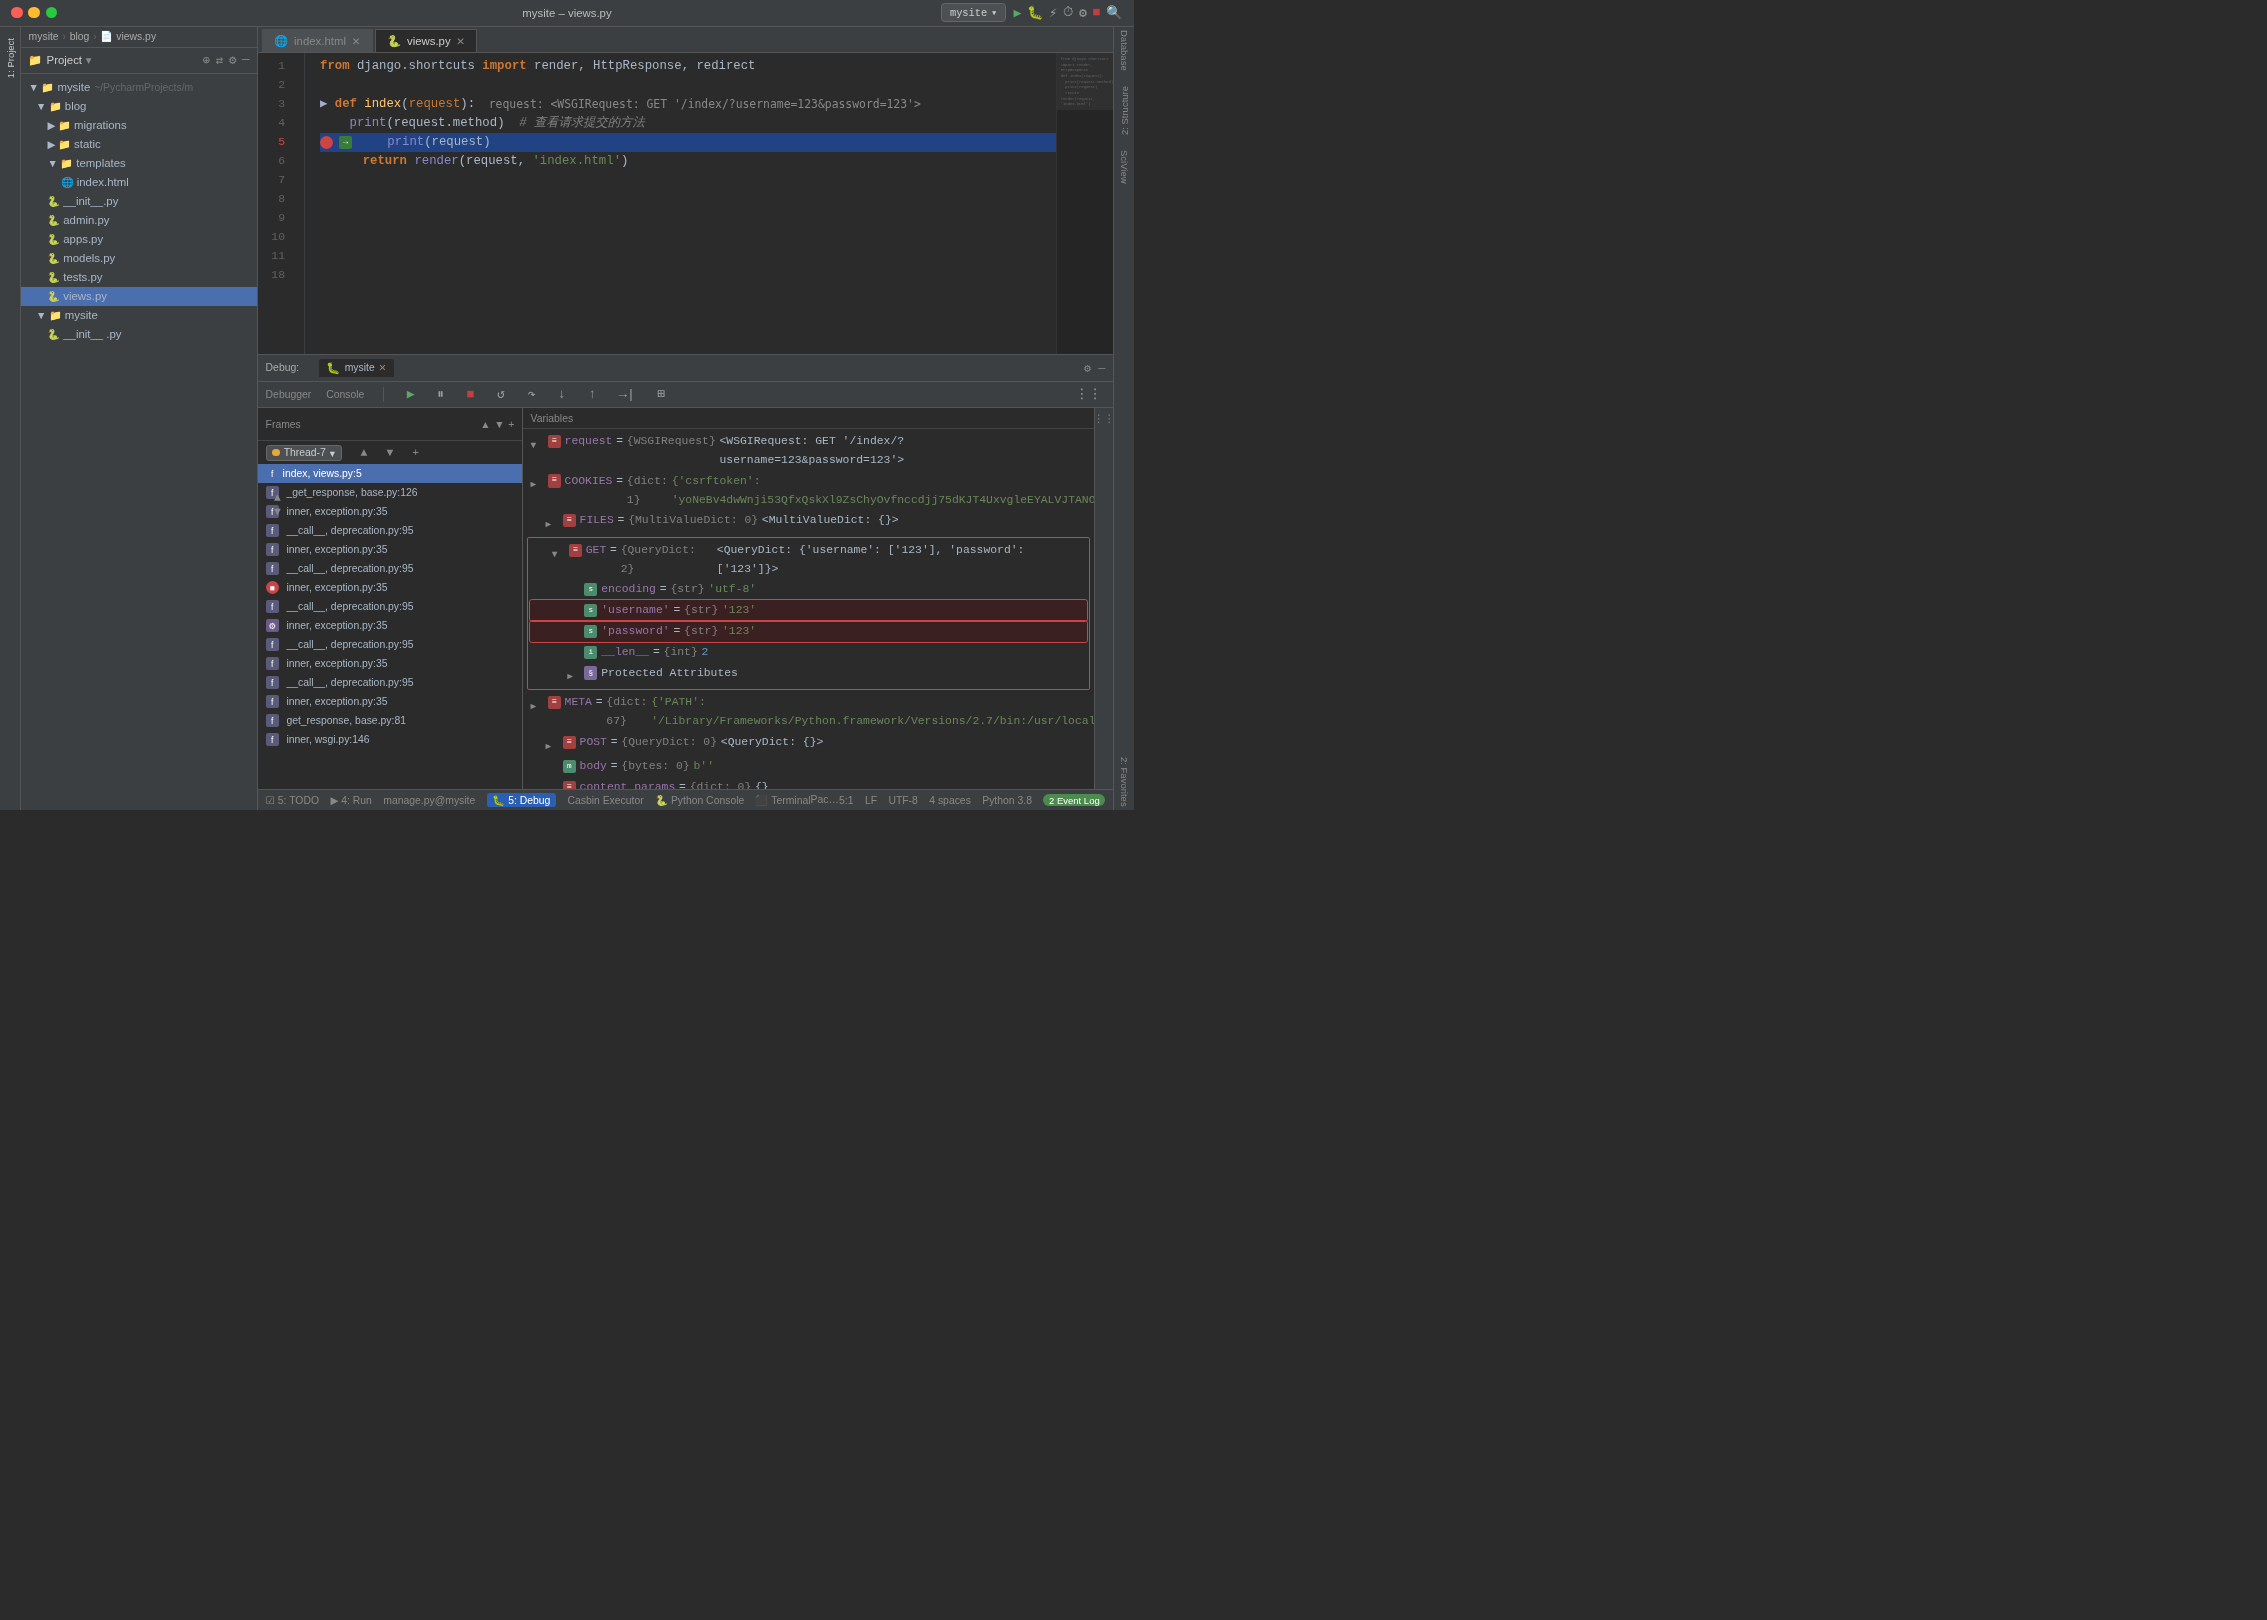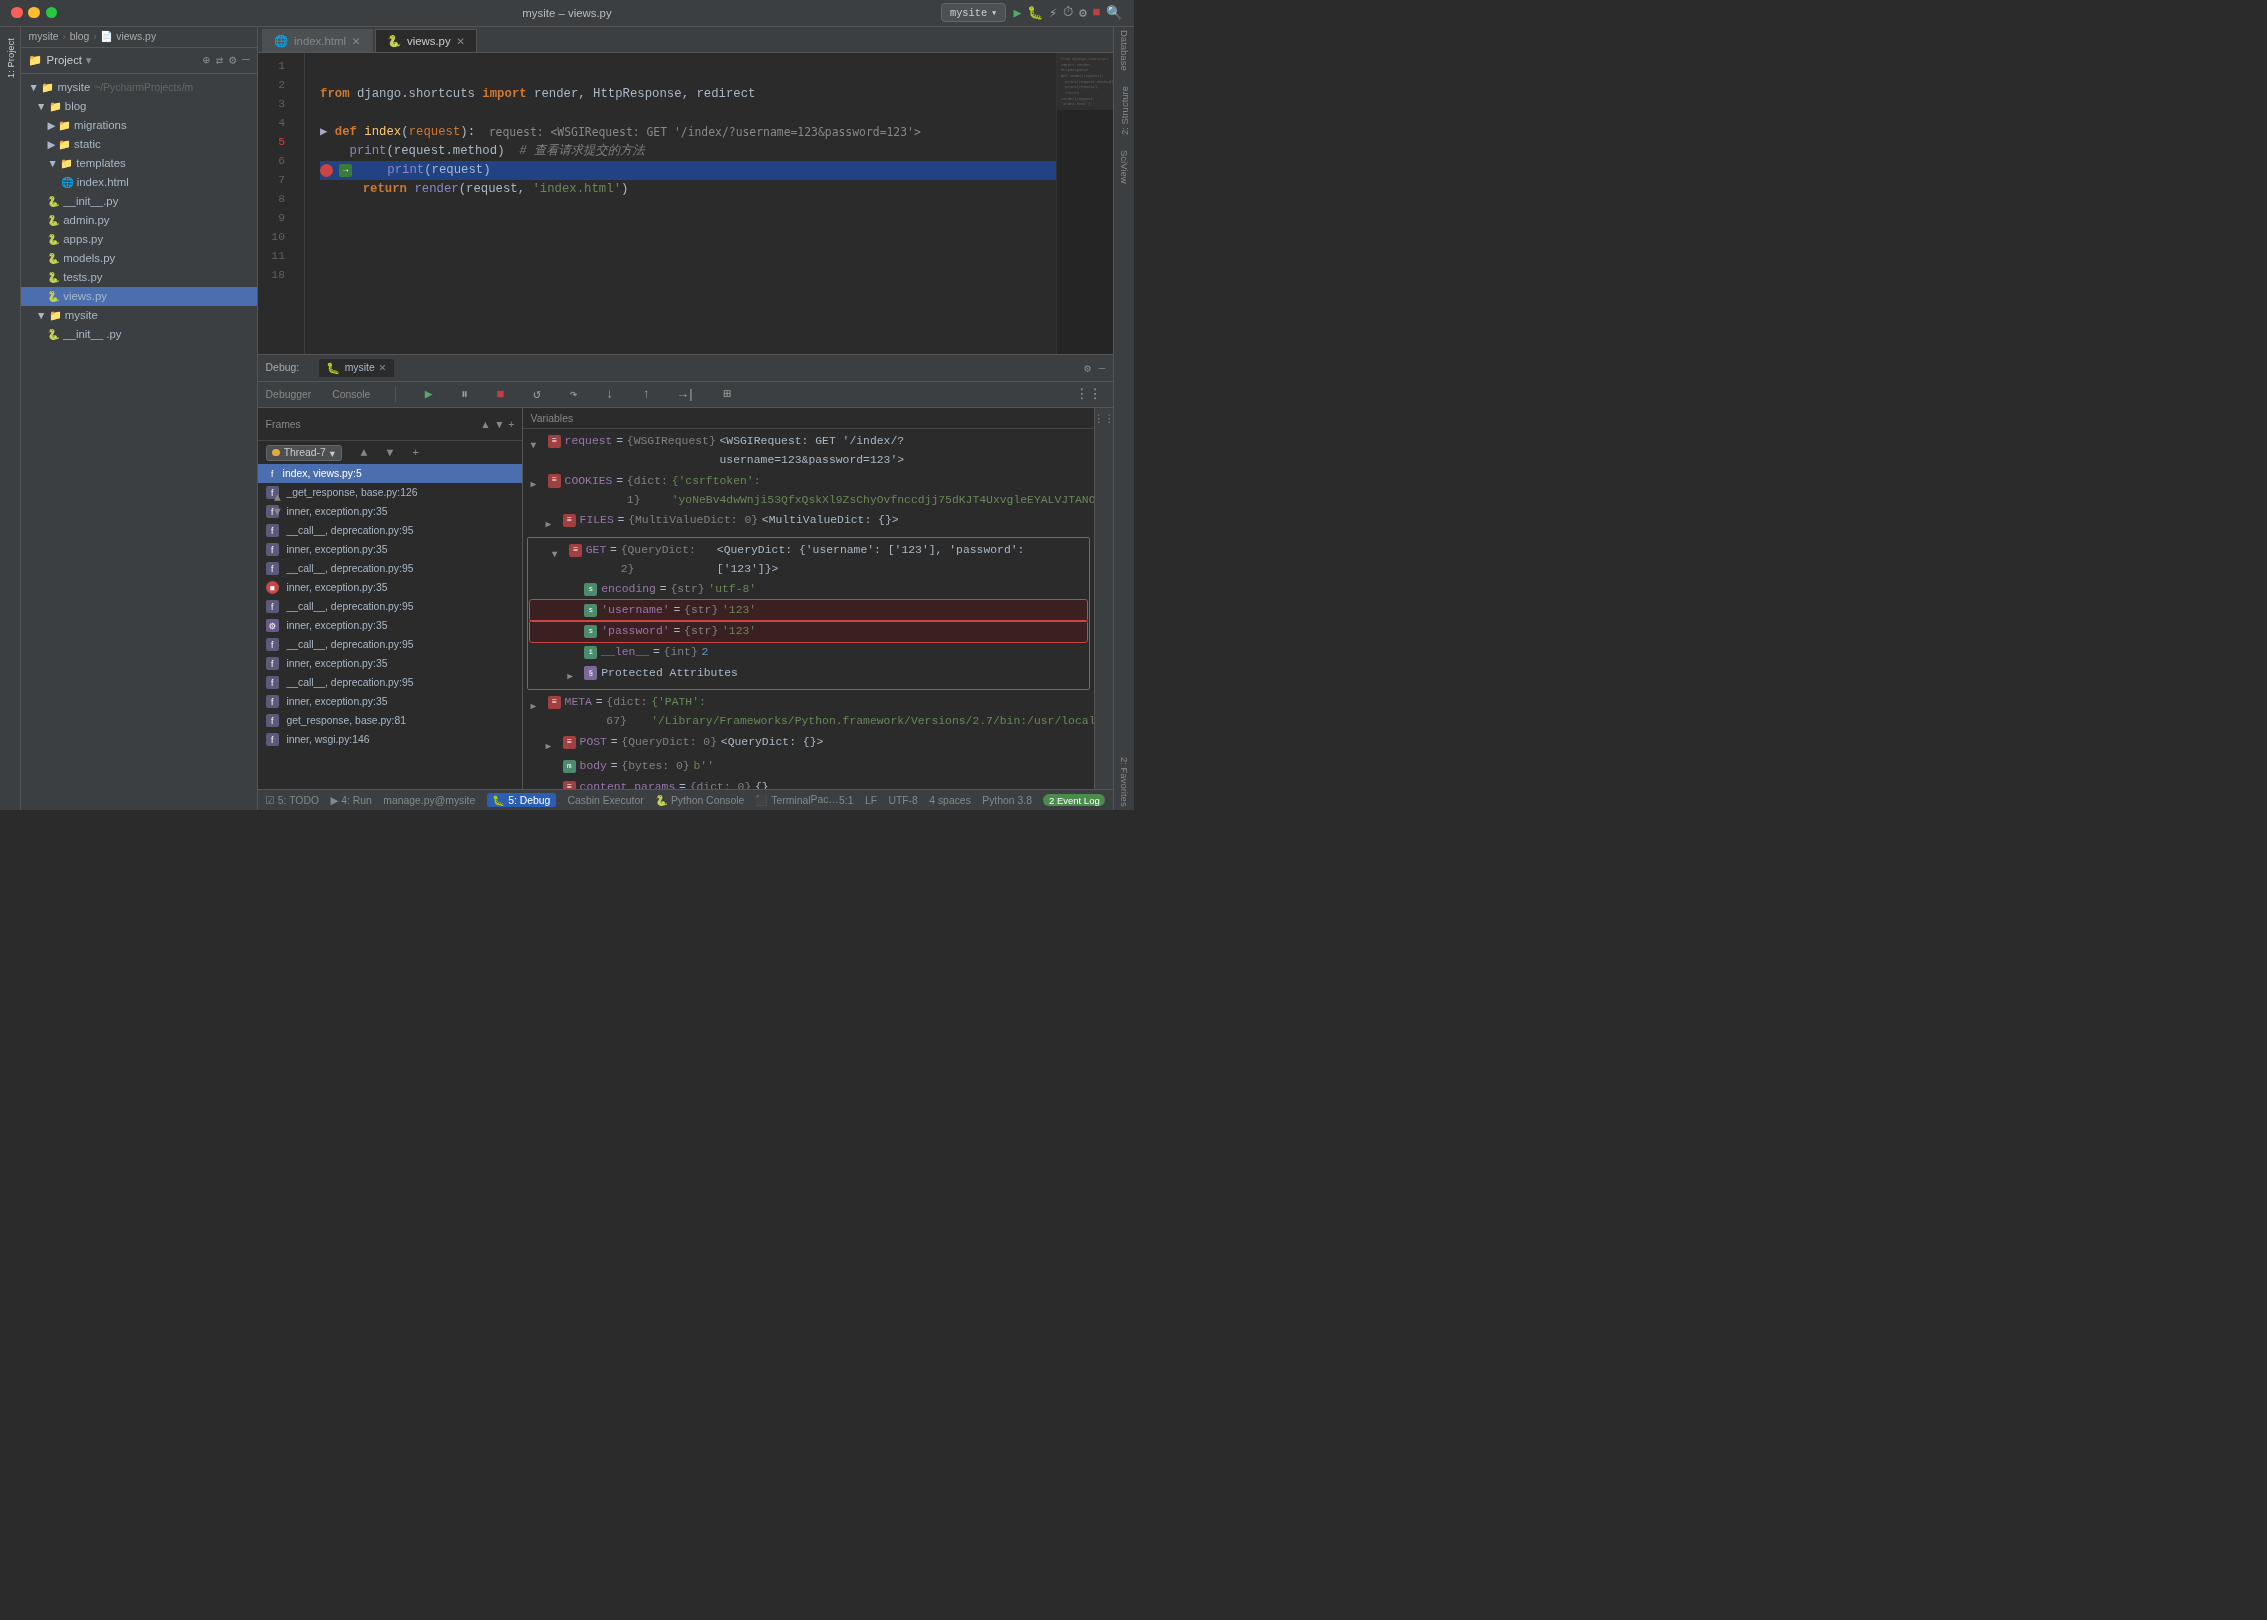--- a/index.html
+++ b/index.html
@@ -226,21 +226,20 @@
       border-right: 0.9px solid #3c3f41;
     }
     .code-content {
       flex: 1;
       padding-left: 15px;
       padding-top: 3.8px;
       line-height: 19px;
       font-size: 12.3px;
       overflow-x: auto;
       position: relative;
-      margin-top: 28px;
     }
     .code-line {
       height: 19px;
       white-space: pre;
       display: flex;
       align-items: center;
       position: relative;
     }
     .code-line.highlighted {
       background: #214283;
@@ -293,21 +292,21 @@
       align-items: center;
       gap: 3.8px;
     }
     .debugger-toolbar {
       background: #3c3f41;
       border-bottom: 0.9px solid #555;
       display: flex;
       align-items: center;
       padding: 1.9px 7.6px;
       height: 26.5px;
-      gap: 21px;
+      gap: 15px;
     }
     .debug-btn {
       color: #9e9e9e;
       font-size: 13.2px;
       cursor: pointer;
       padding: 1.9px 3.8px;
     }
     .debug-btn.green { color: #59a869; }
     .debug-btn.red { color: #c04040; }
 

